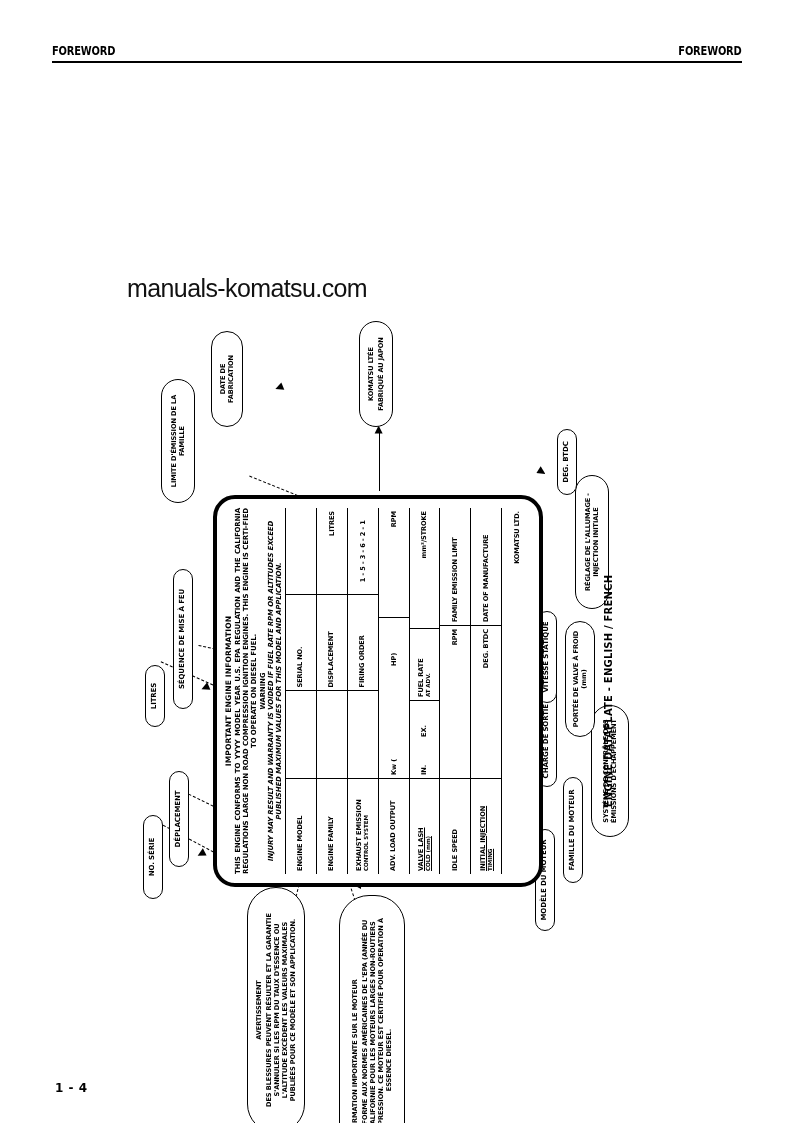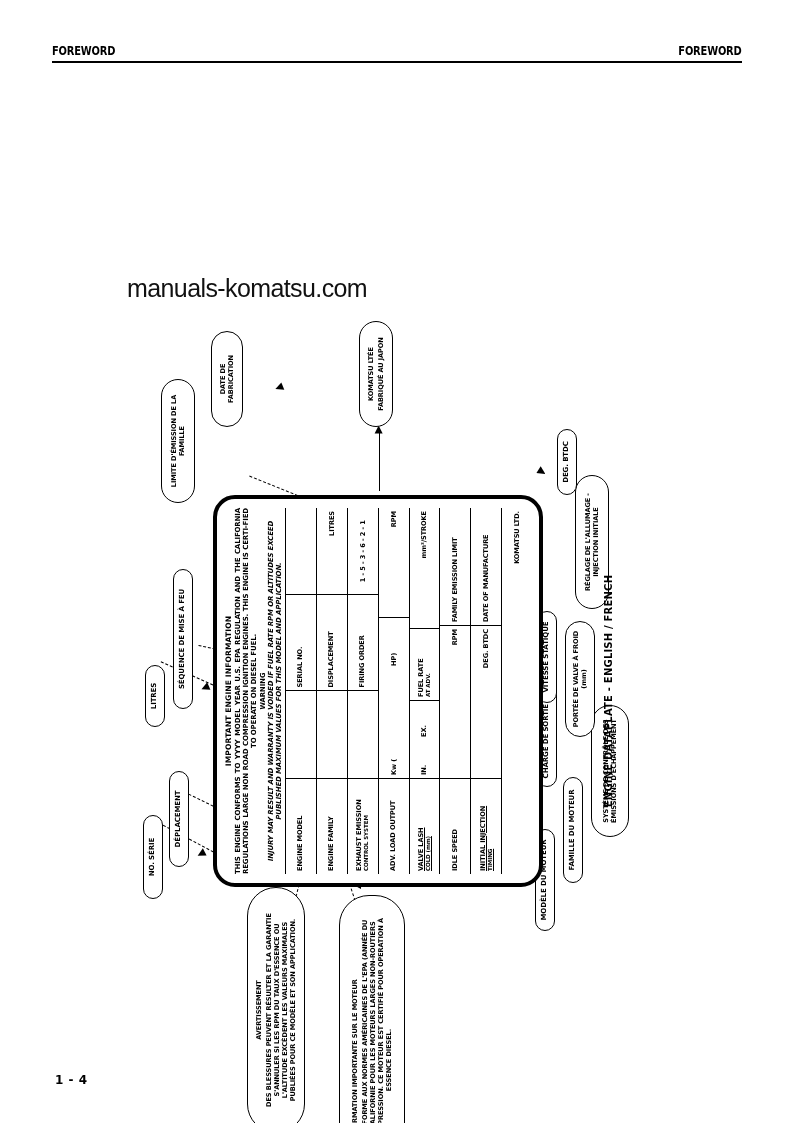--- a/index.html
+++ b/index.html
@@ -41,21 +41,21 @@
     top: 17px;
     width: 690px;
     height: 2.4px;
     background: #000;
   }
 
   
   #page-footer {
     position: absolute;
     left: 55px;
-    bottom: 36px;
+    bottom: 28px;
     font-size: 12px;
     font-weight: bold;
     font-family: "DejaVu Sans", sans-serif;
     letter-spacing: 0.5px;
   }
 
   
   #figure-stage {
     position: absolute;
     left: 0;

